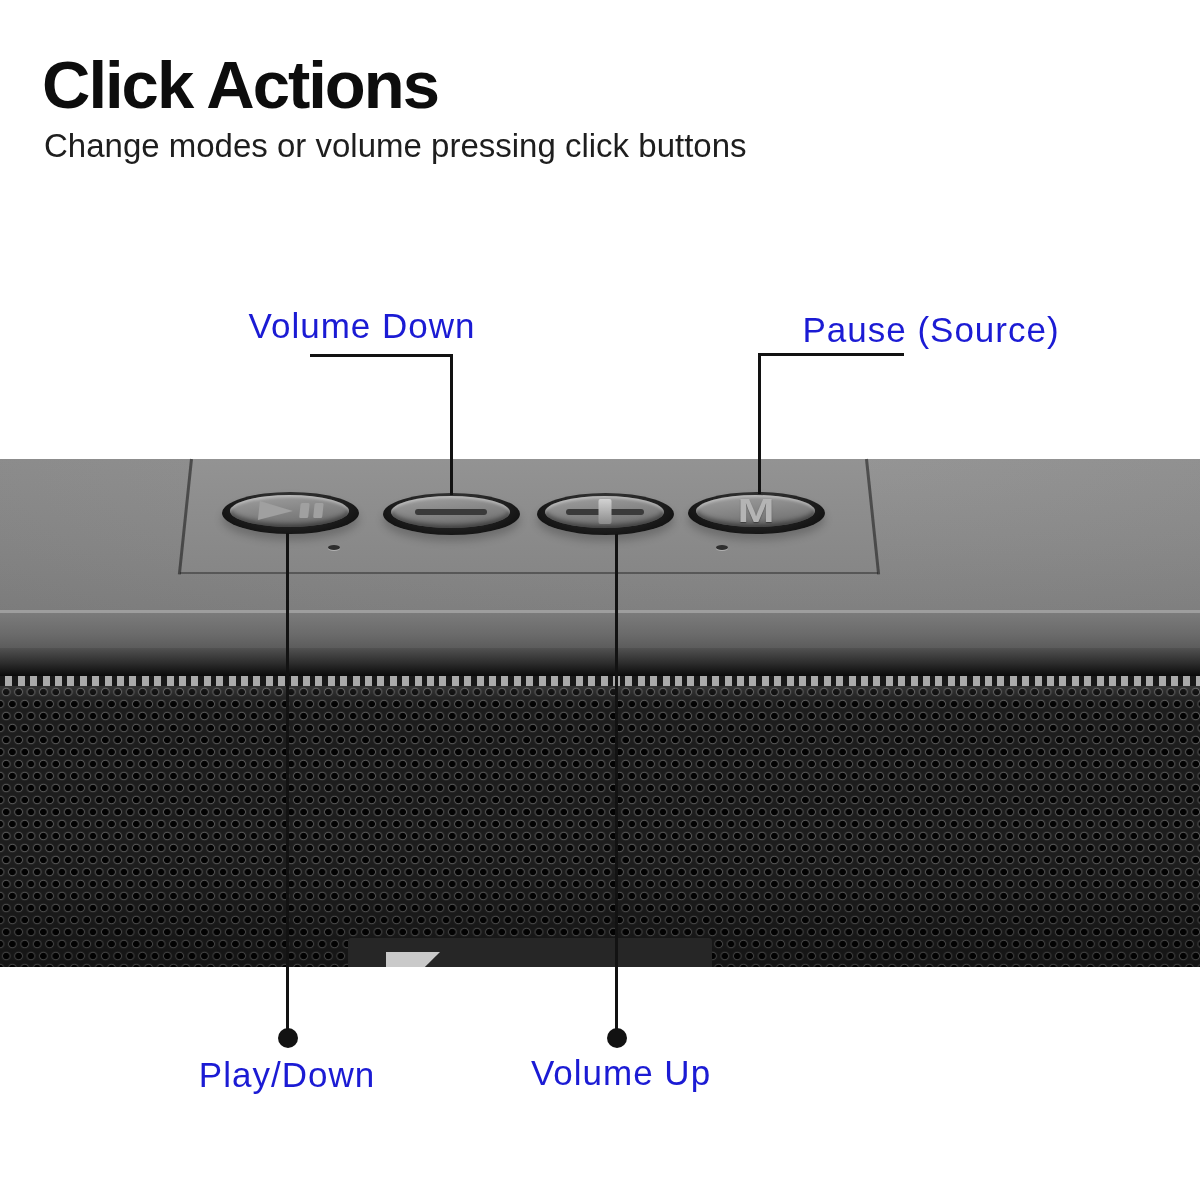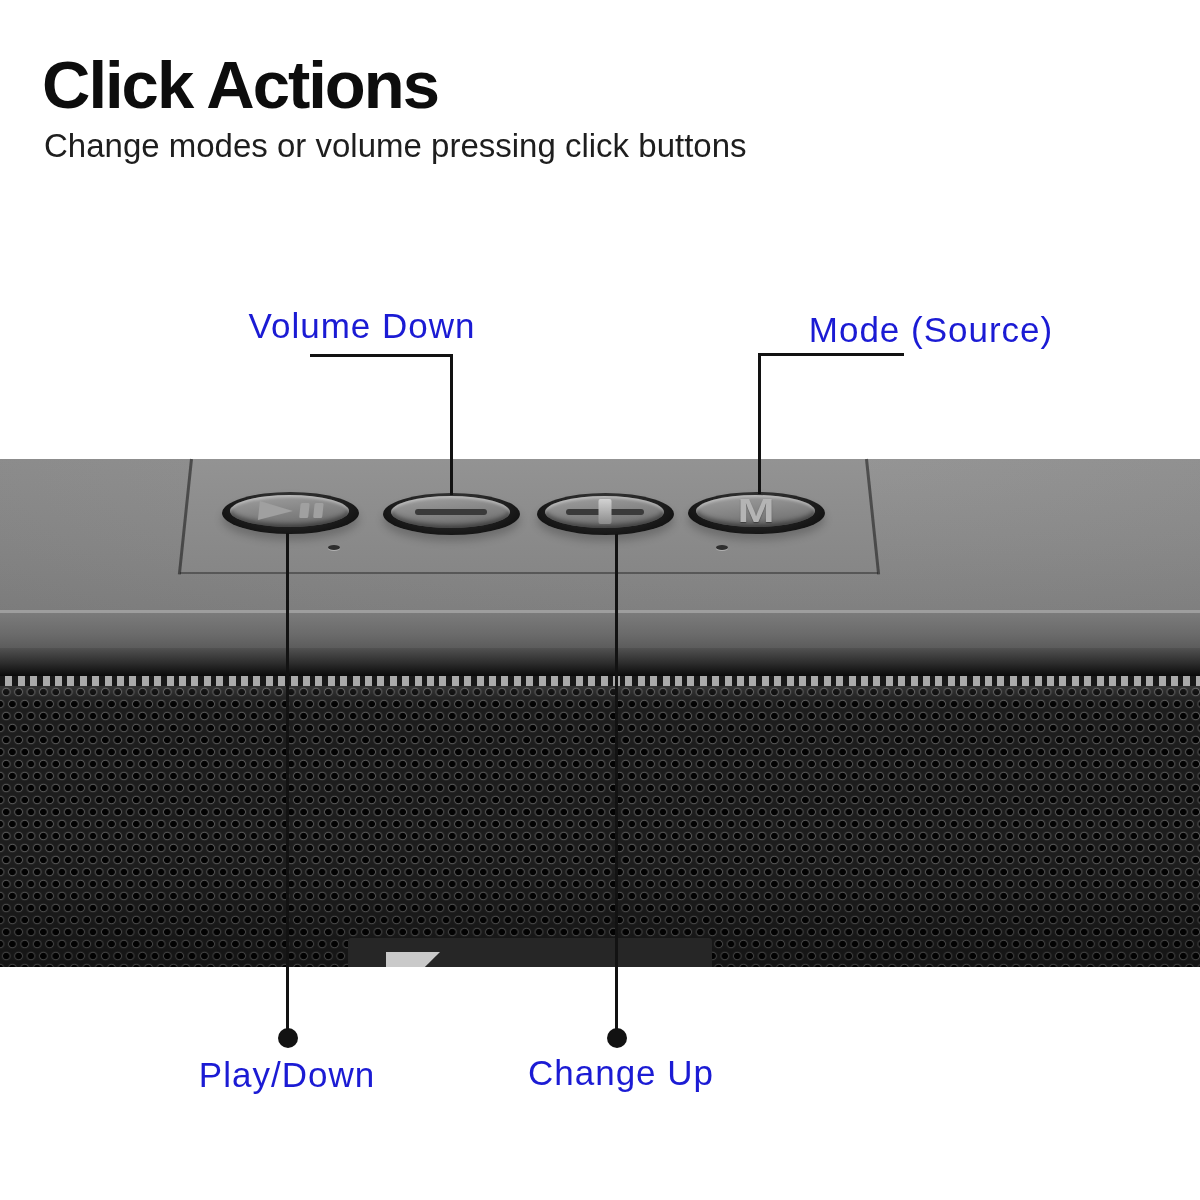--- a/index.html
+++ b/index.html
@@ -166,17 +166,17 @@
   <div class="abs cline" style="left:310px;top:354px;width:143px;height:3px;"></div>
   <div class="abs cline" style="left:450px;top:354px;width:3px;height:141px;"></div>
   <div class="abs cline" style="left:758px;top:353px;width:146px;height:3px;"></div>
   <div class="abs cline" style="left:758px;top:353px;width:3px;height:141px;"></div>
   <div class="abs cline" style="left:286px;top:533px;width:3px;height:505px;"></div>
   <div class="abs dot" style="left:278px;top:1028px;"></div>
   <div class="abs cline" style="left:615px;top:534px;width:3px;height:504px;"></div>
   <div class="abs dot" style="left:607px;top:1028px;"></div>
 
   <div class="abs callout-label lbl-volume-down">Volume Down</div>
-  <div class="abs callout-label lbl-mode">Mode (Source)</div>
+  <div class="abs callout-label lbl-mode">Pause (Source)</div>
   <div class="abs callout-label lbl-play-pause">Play/Down</div>
-  <div class="abs callout-label lbl-volume-up">Change Up</div>
+  <div class="abs callout-label lbl-volume-up">Volume Up</div>
 
 </div>
 
 </body></html>

